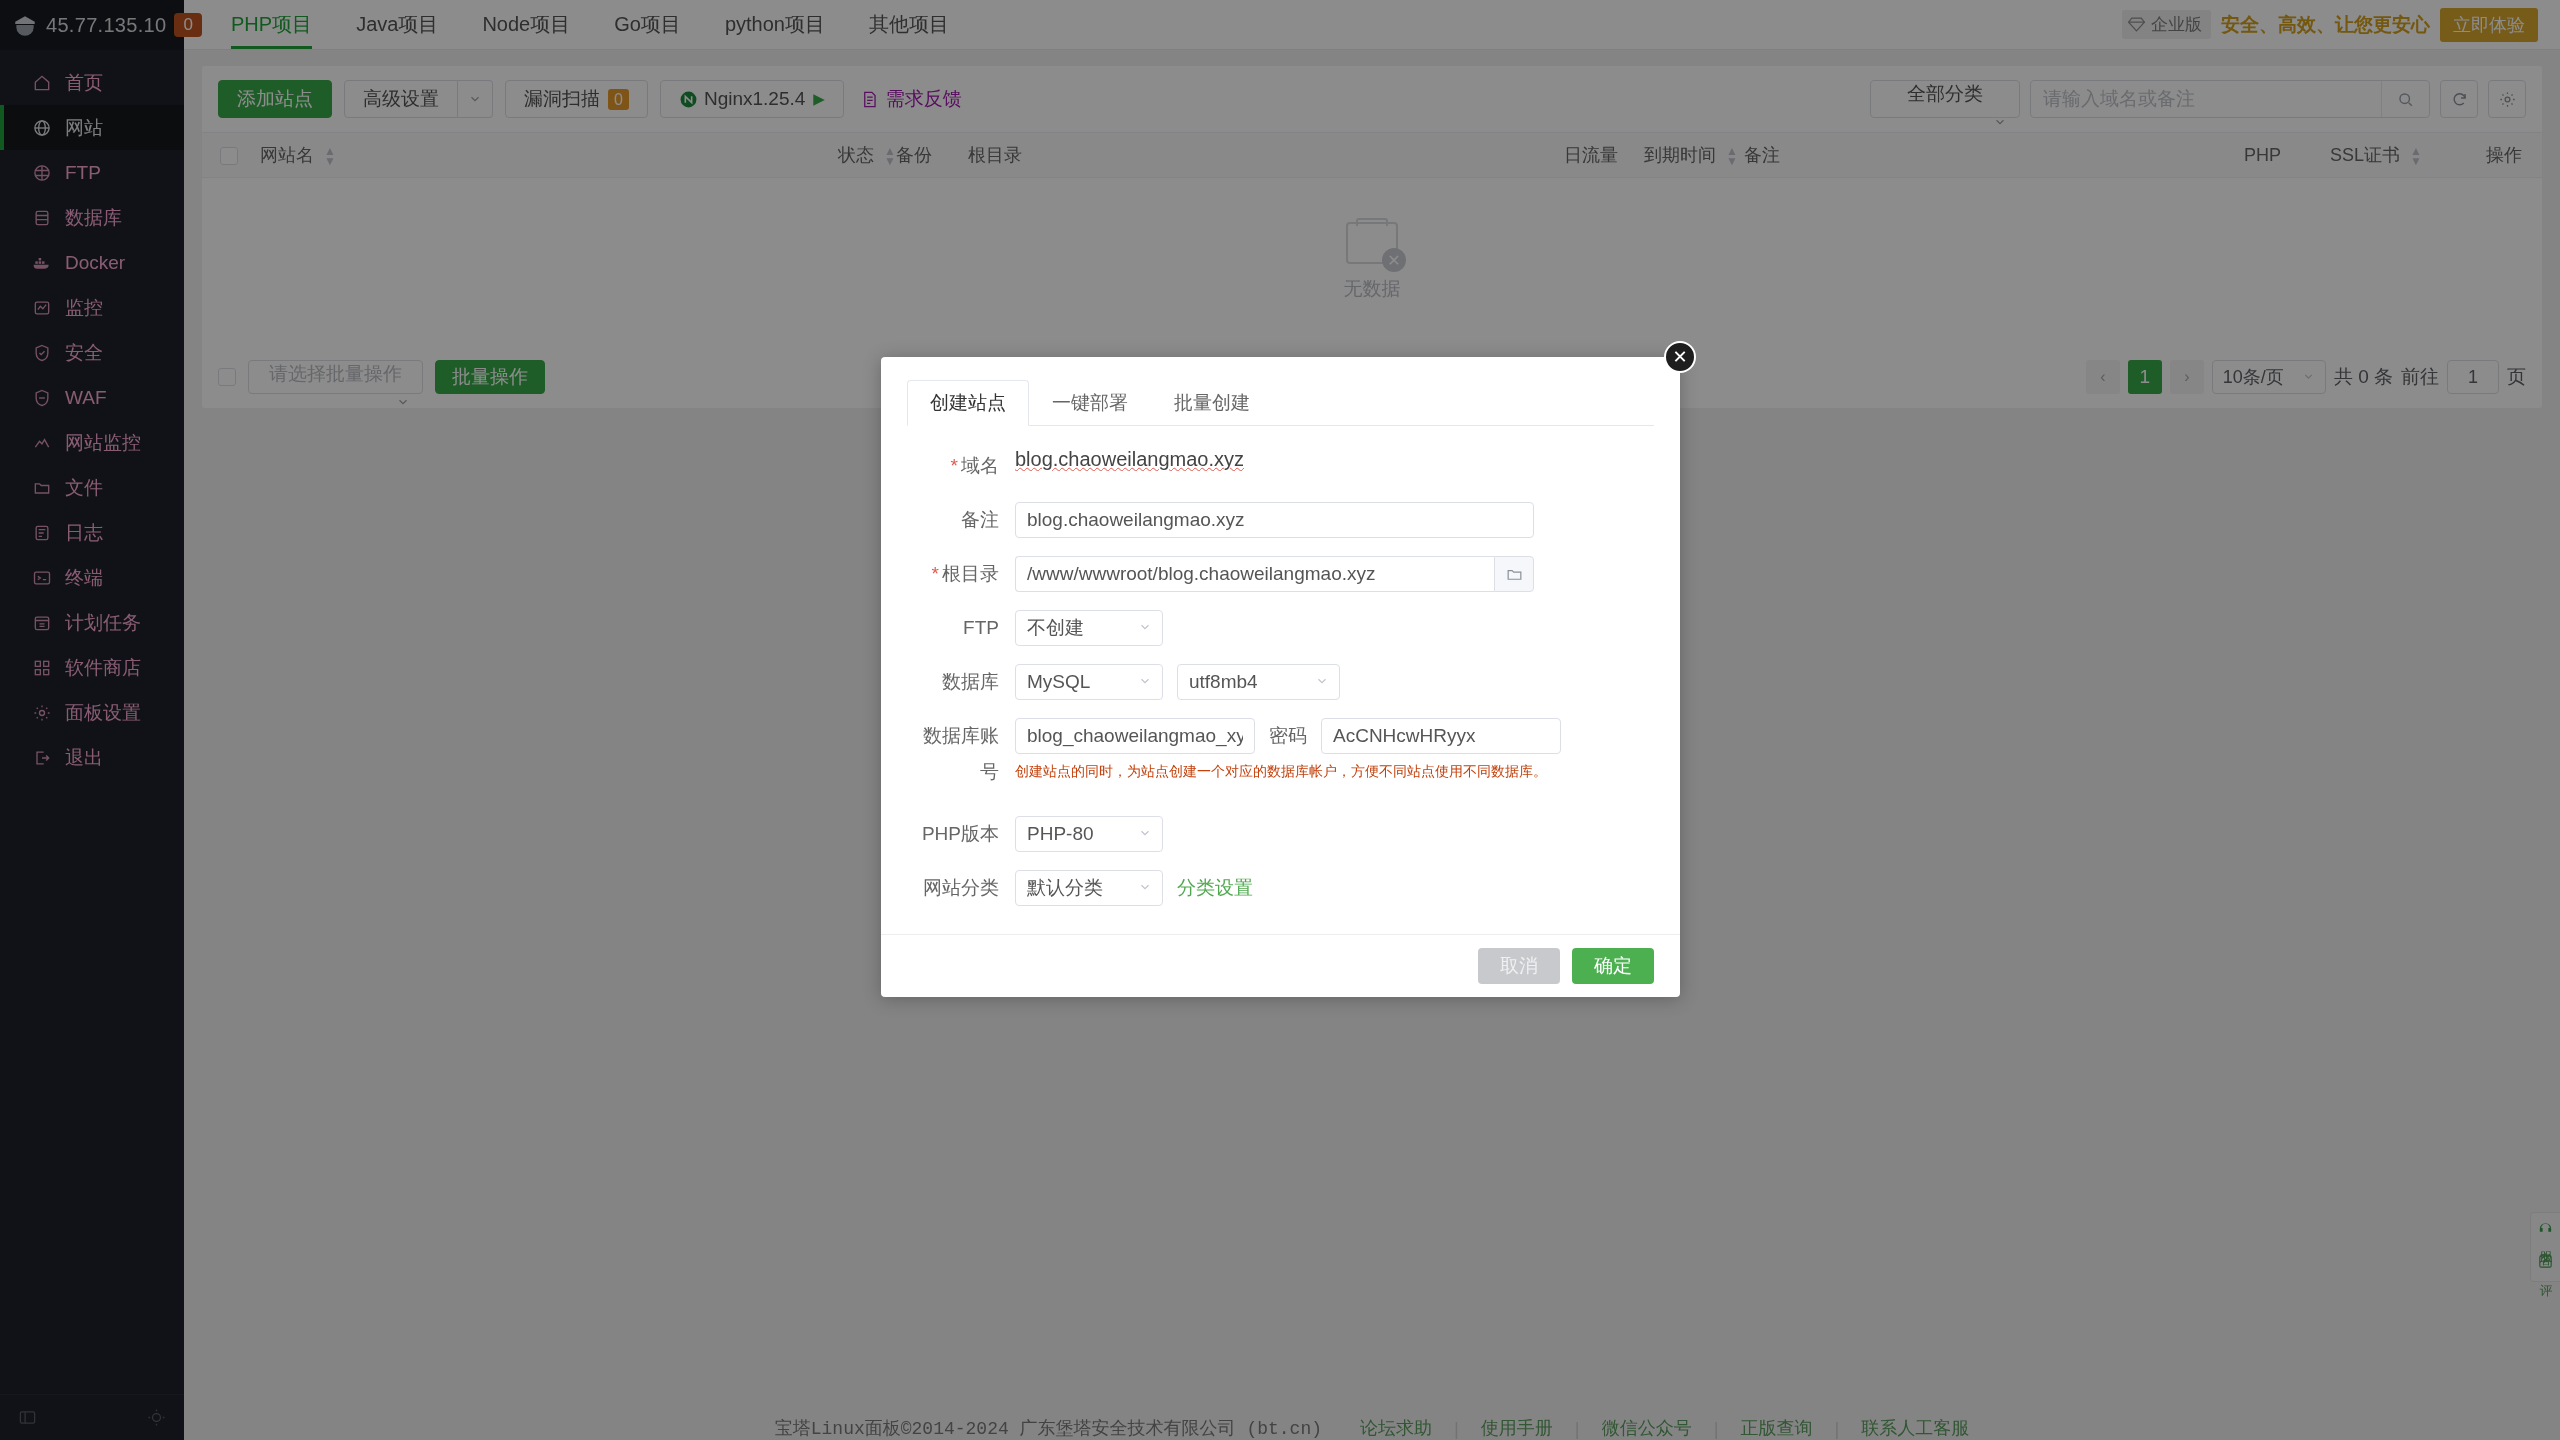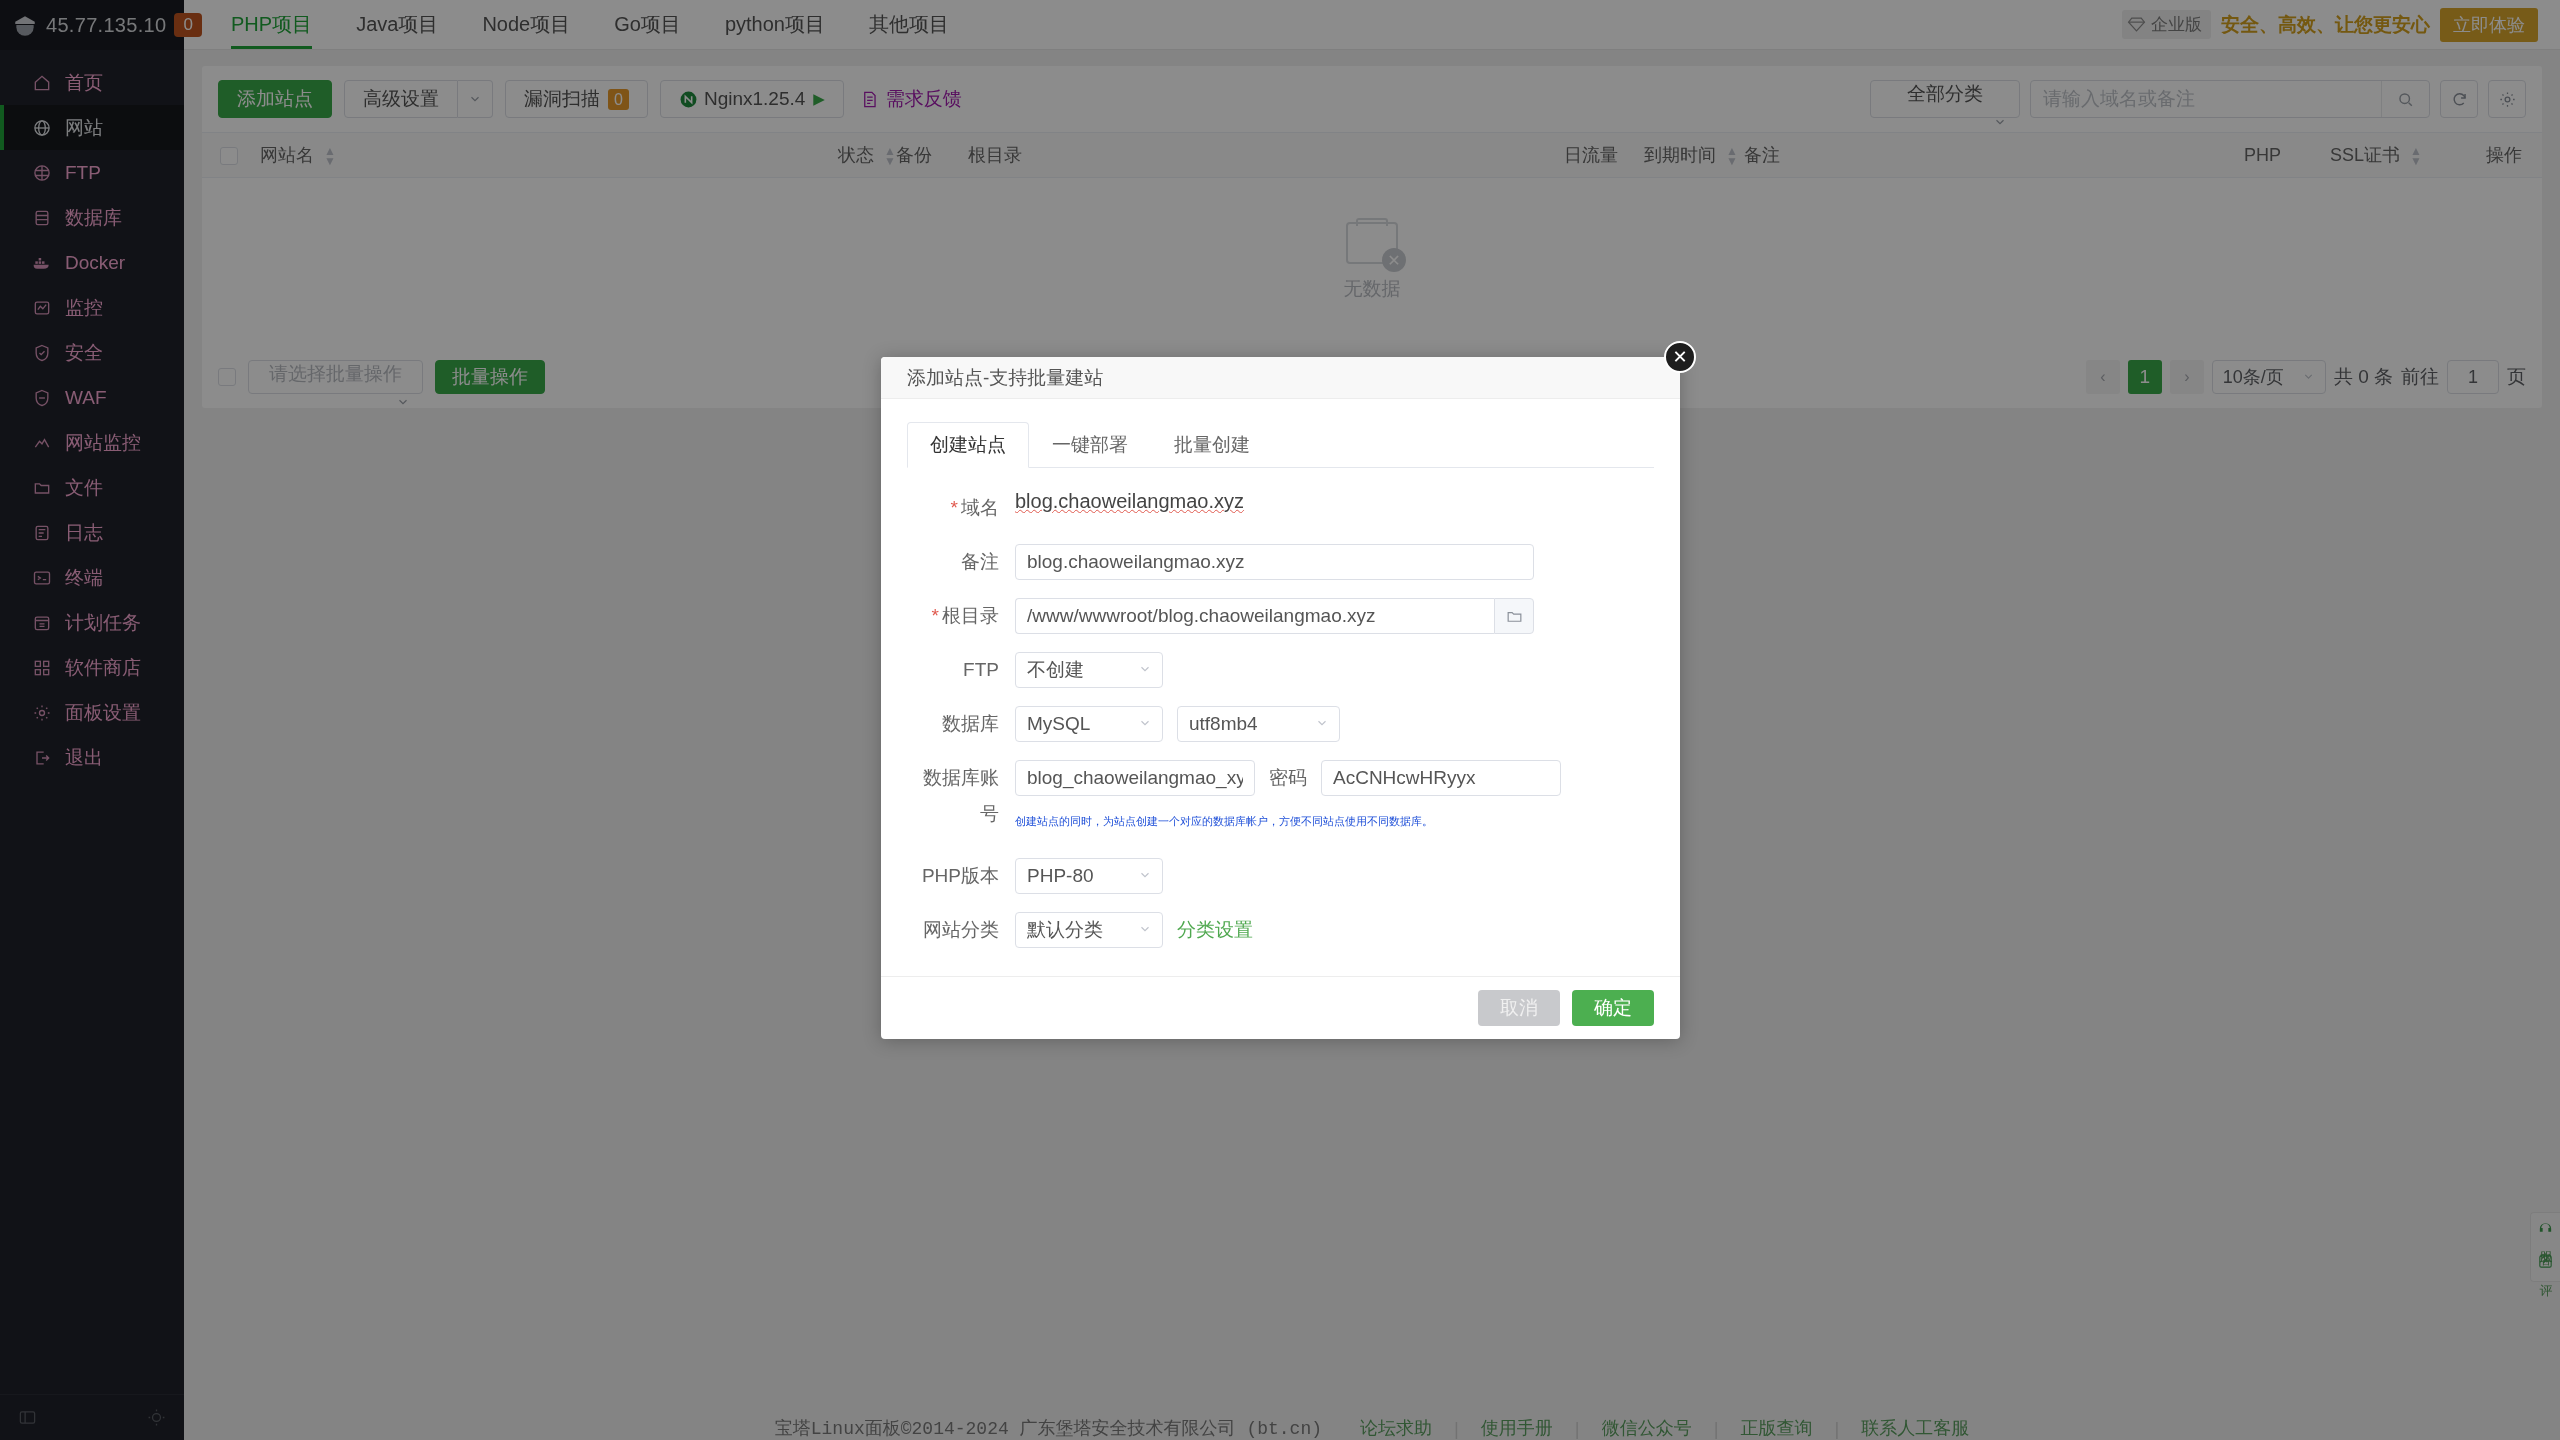--- a/index.html
+++ b/index.html
@@ -250,21 +250,21 @@
   .ingroup .app{
     width:40px; border:1px solid #dcdfe6; border-radius:0 4px 4px 0; background:#f5f7fa;
     display:flex; align-items:center; justify-content:center; cursor:pointer; color:#8a9099;
   }
   .msel{
     height:36px; border:1px solid #dcdfe6; border-radius:4px; background:#fff;
     display:inline-flex; align-items:center; padding:0 11px; font-size:19px; color:#555;
     cursor:pointer; position:relative;
   }
   .msel .cv{ position:absolute; right:10px; color:#c0c4cc; font-size:13px; }
-  .hint{ font-size:11px; color:#1d4ed8; margin-top:15px; line-height:20px; }
+  .hint{ font-size:14px; color:#c2410c; margin-top:7px; line-height:20px; }
   .grlink{ color:#4fa84f; font-size:19px; margin-left:14px; line-height:36px; cursor:pointer; }
   .m-foot{
     border-top:1px solid #ededed; padding:13px 26px; display:flex; justify-content:flex-end;
     gap:12px;
   }
   .mbtn{
     height:36px; padding:0 22px; border-radius:4px; font-size:19px; cursor:pointer;
     display:inline-flex; align-items:center; justify-content:center; border:0;
   }
   .mbtn.cancel{ background:#c8c9cc; color:#f0f0f0; }
@@ -637,21 +637,20 @@
   <a>正版查询</a>
   <span class="sep">|</span>
   <a>联系人工客服</a>
 </div>
 
 <div id="mask"></div>
 
 <div id="modal">
   <div class="m-close">✕</div>
 
-  <div class="m-head">添加站点-支持批量建站</div>
 
   <div class="m-tabs">
     <div class="m-tab active">
       <span>创建站点</span>
     </div>
     <div class="m-tab">
       <span>一键部署</span>
     </div>
     <div class="m-tab">
       <span>批量创建</span>

